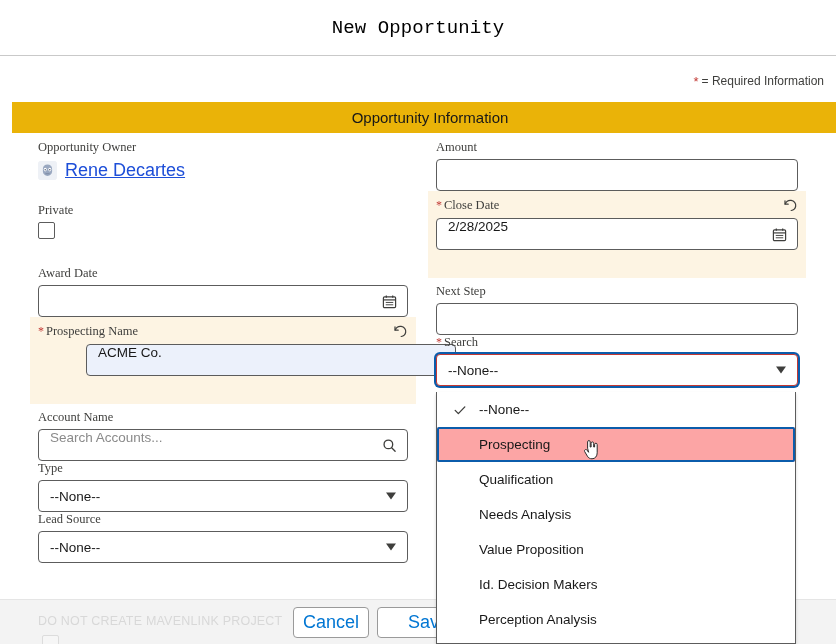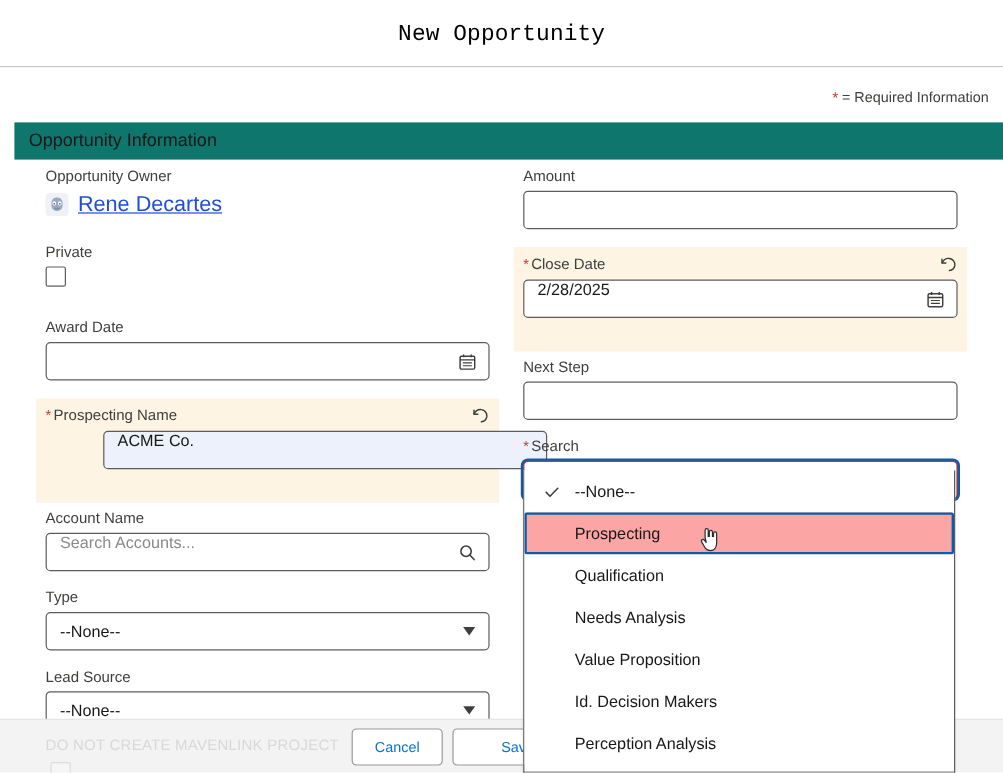--- a/index.html
+++ b/index.html
@@ -60,50 +60,52 @@
     top: 1px;
   }
 
   
   .section-header {
     position: absolute;
     top: 102px;
     left: 12px;
     width: 824px;
     height: 31px;
-    background: #0f766e;
+    background: #eab308;
     display: flex;
     align-items: center;
     padding-left: 12px;
+    justify-content: center;
   }
   .section-header-text {
     font-size: 15px;
     color: #181818;
     font-weight: 400;
   }
 
   
   .form-area {
     position: absolute;
     top: 140px;
     left: 0;
     width: 836px;
     height: 504px;
   }
   .col-left  { position: absolute; left: 38px;  width: 370px; top: 0; }
   .col-right { position: absolute; left: 436px; width: 362px; top: 0; }
 
-  .field { position: relative; margin-bottom: 15px; }
+  .field { position: relative; }
 
   .field-label {
     font-size: 12.5px;
     color: #3e3e3c;
     display: block;
     margin-bottom: 4px;
     line-height: 15px;
+    font-family: Liberation Serif, serif;
   }
   .field-label .star {
     color: #c23934;
     font-size: 12px;
     margin-right: 2px;
   }
 
   .input-box {
     position: relative;
     width: 100%;
@@ -298,21 +300,21 @@
     background: #f6f6f6;
   }
   .btn {
     position: absolute;
     top: 7px;
     height: 31px;
     border: 1px solid #9a9a9a;
     border-radius: 4px;
     background: #ffffff;
     color: #0176d3;
-    font-size: 12px;
+    font-size: 18px;
     font-family: "Liberation Sans", sans-serif;
     display: flex;
     align-items: center;
     justify-content: center;
     padding: 0 16px;
     cursor: pointer;
   }
   .btn-cancel { left: 293px; width: 76px; }
   .btn-savenew { left: 377px; width: 120px; overflow: hidden; }
 </style>

